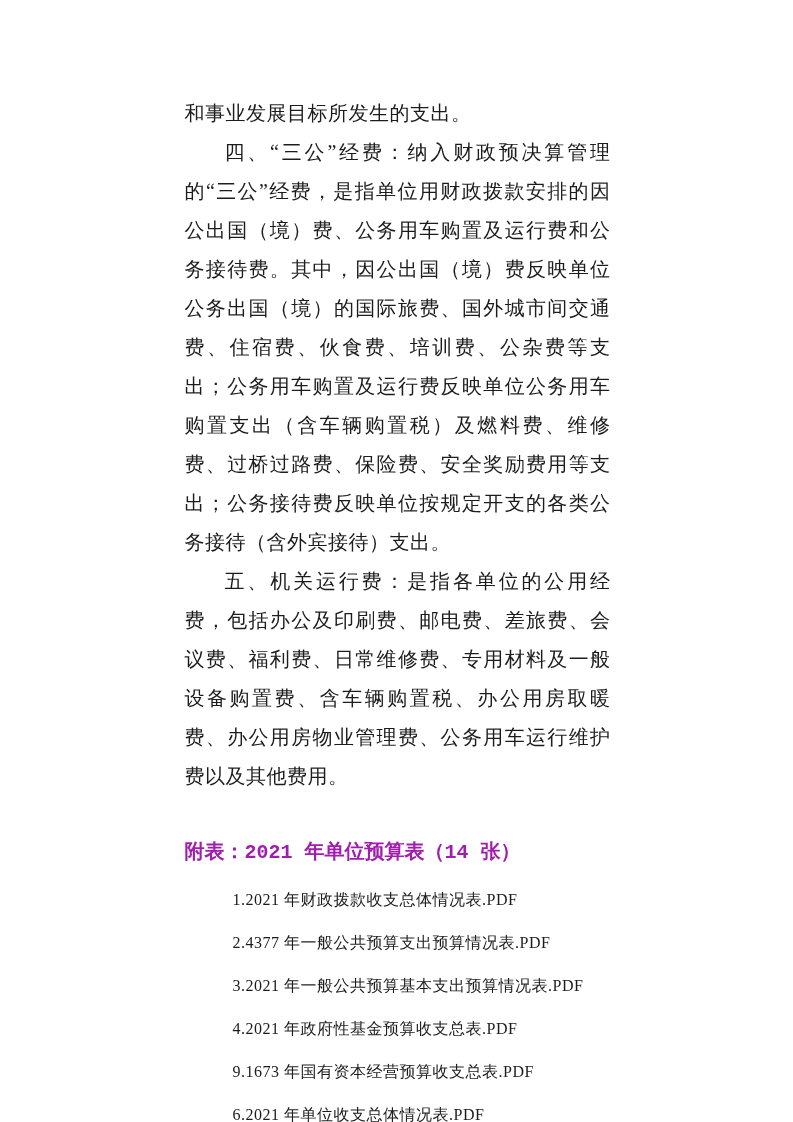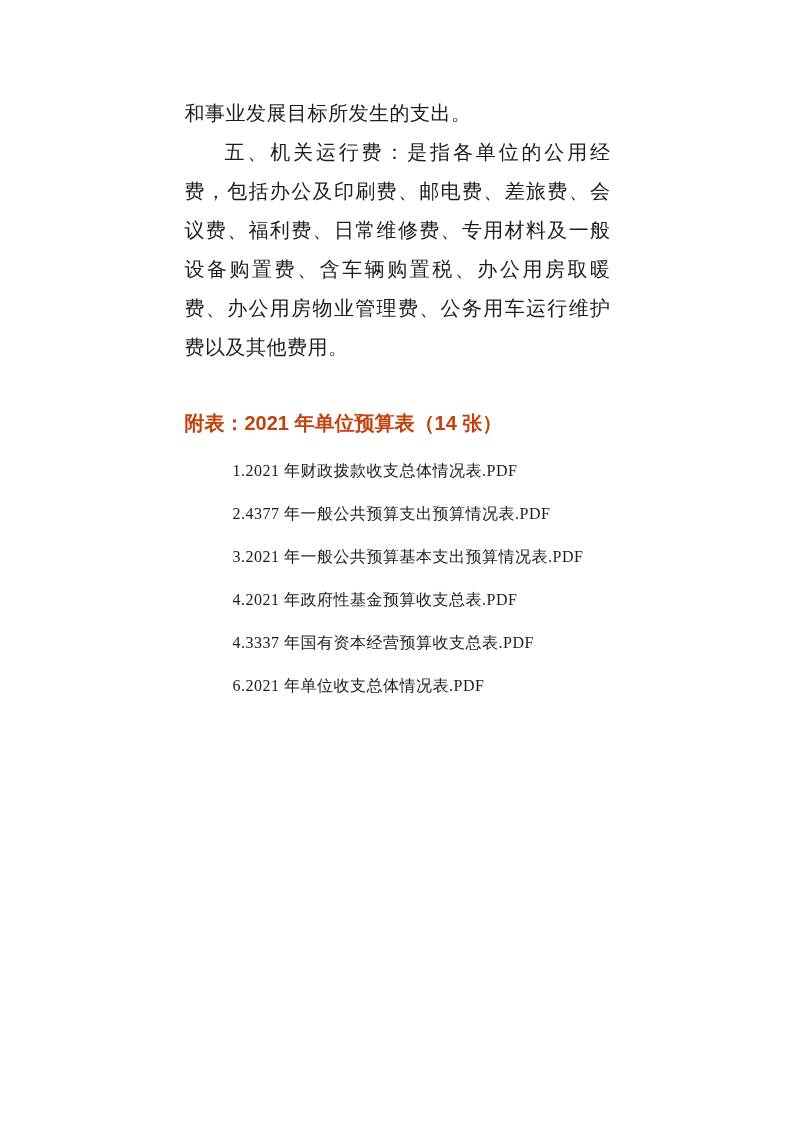--- a/index.html
+++ b/index.html
@@ -28,47 +28,48 @@
     text-justify: inter-ideograph;
   }
   .body-text p.indent {
     text-indent: 2em;
   }
   .attach-heading {
     margin: 37px 0 0 0;
     font-size: 20px;
     line-height: 39px;
     font-weight: 700;
-    font-family: Liberation Sans, sans-serif;
-    color: #c2410c;
+    font-family: Liberation Mono, monospace;
+    color: #a21caf;
   }
   .attach-list {
     margin-top: 6px;
   }
   .attach-list p {
     margin: 0 0 0 48px;
     font-size: 16px;
     line-height: 43px;
     letter-spacing: 0.5px;
   }
 </style>
 </head>
 <body>
 
 <div class="page">
 
   <div class="body-text">
     <p>和事业发展目标所发生的支出。</p>
+    <p class="indent">四、“三公”经费：纳入财政预决算管理的“三公”经费，是指单位用财政拨款安排的因公出国（境）费、公务用车购置及运行费和公务接待费。其中，因公出国（境）费反映单位公务出国（境）的国际旅费、国外城市间交通费、住宿费、伙食费、培训费、公杂费等支出；公务用车购置及运行费反映单位公务用车购置支出（含车辆购置税）及燃料费、维修费、过桥过路费、保险费、安全奖励费用等支出；公务接待费反映单位按规定开支的各类公务接待（含外宾接待）支出。</p>
     <p class="indent">五、机关运行费：是指各单位的公用经费，包括办公及印刷费、邮电费、差旅费、会议费、福利费、日常维修费、专用材料及一般设备购置费、含车辆购置税、办公用房取暖费、办公用房物业管理费、公务用车运行维护费以及其他费用。</p>
   </div>
 
   <h2 class="attach-heading">附表：2021 年单位预算表（14 张）</h2>
 
   <div class="attach-list">
     <p>1.2021 年财政拨款收支总体情况表.PDF</p>
     <p>2.4377 年一般公共预算支出预算情况表.PDF</p>
     <p>3.2021 年一般公共预算基本支出预算情况表.PDF</p>
     <p>4.2021 年政府性基金预算收支总表.PDF</p>
-    <p>4.3337 年国有资本经营预算收支总表.PDF</p>
+    <p>9.1673 年国有资本经营预算收支总表.PDF</p>
     <p>6.2021 年单位收支总体情况表.PDF</p>
   </div>
 
 </div>
 
 </body></html>

